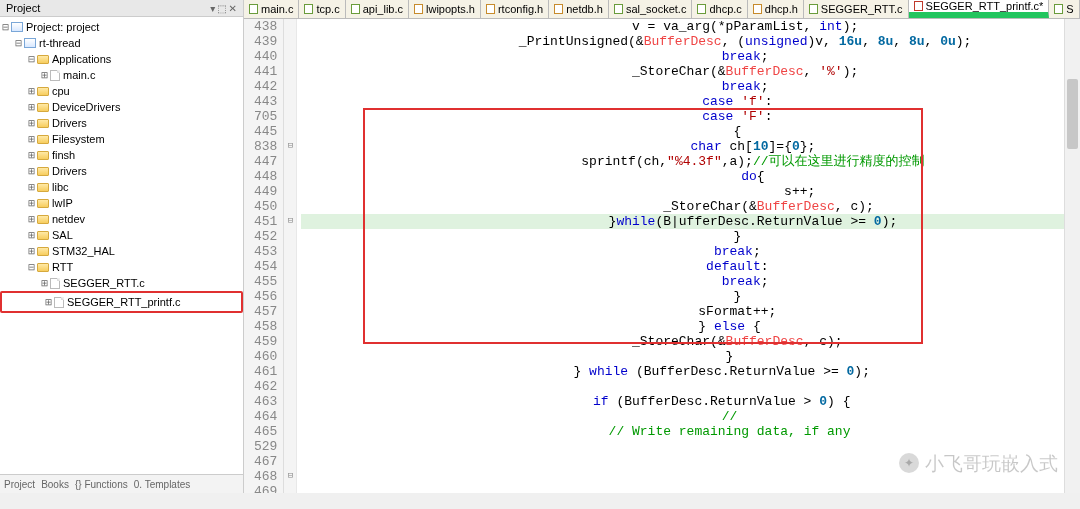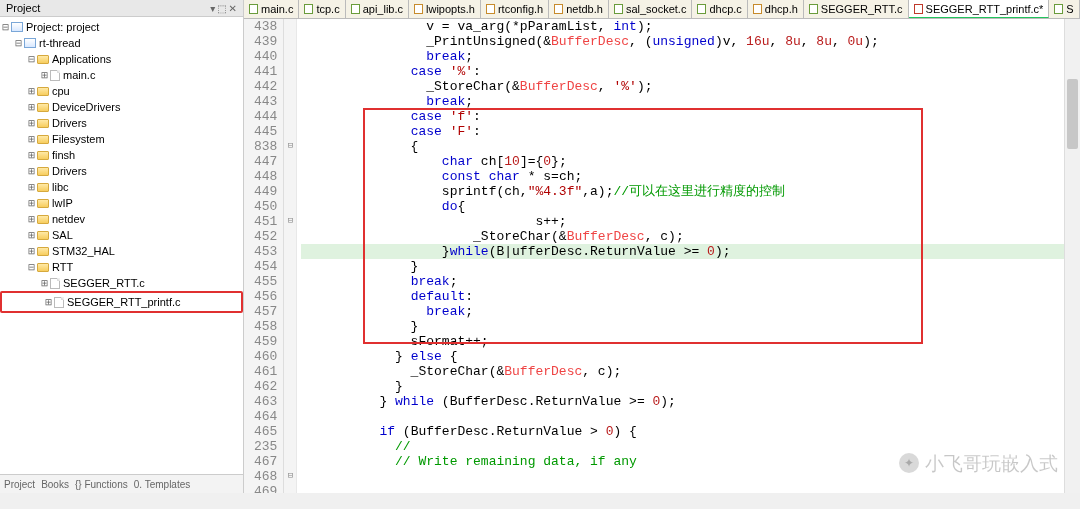--- a/index.html
+++ b/index.html
@@ -17,36 +17,36 @@
 .ico-folder { background: linear-gradient(#ffe9a6, #f7cd5e); border: 1px solid #d6a93d; border-radius: 1px; width: 12px; height: 9px; }
 .ico-proj { background: linear-gradient(#fff, #d8e8ff); border: 1px solid #7aa7d8; width: 12px; height: 10px; }
 .ico-file { background: #fff; border: 1px solid #bbb; width: 10px; height: 11px; position: relative; }
 .ico-file::after { content: ""; position: absolute; top: -1px; right: -1px; border-top: 3px solid #f0f0f0; border-left: 3px solid #ddd; }
 .highlight-box { border: 2px solid #e03030; border-radius: 2px; padding: 1px 2px; }
 .bottom-tabs { border-top: 1px solid #ccc; background: #f3f3f3; height: 19px; display: flex; align-items: center; font-size: 10px; color: #666; gap: 6px; padding: 0 4px; overflow: hidden; }
 
 .editor-pane { flex: 1; display: flex; flex-direction: column; background: #fff; min-width: 0; }
 .tabbar { display: flex; background: #ece9d8; border-bottom: 1px solid #bbb; height: 19px; overflow: hidden; }
 .tab { display: flex; align-items: center; padding: 0 5px; border-right: 1px solid #bbb; background: #f5f2e6; font-size: 11px; gap: 3px; white-space: nowrap; cursor: pointer; }
-.tab.active { background: #fff; border-bottom: 1px solid #22c55e; }
+.tab.active { background: #fff; border-bottom: 6px solid #22c55e; }
 .tab-ico { width: 9px; height: 10px; background: #fff; border: 1px solid #aaa; display: inline-block; }
 .tab-ico.c { border-color: #6a9c3b; }
 .tab-ico.h { border-color: #c78b2c; }
 .tab-ico.last { border-color: #c0392b; }
 
 .code-area { flex: 1; display: flex; font-family: Consolas, "Courier New", monospace; font-size: 13px; line-height: 15px; overflow: hidden; position: relative; }
 .gutter { background: #f4f4f4; border-right: 1px solid #ddd; text-align: right; color: #888; padding: 0 6px 0 10px; user-select: none; }
 .fold { width: 13px; background: #f4f4f4; border-right: 1px solid #e8e8e8; color: #888; font-size: 9px; text-align: center; }
-.code { flex: 1; background: #fff; position: relative; padding-left: 4px; }
+.code { flex: 1; background: #fff; position: relative; padding-left: 4px; text-align: center; }
 .code-line { height: 15px; white-space: pre; }
 .code-line.cur { background: #dff2df; }
 .k { color: #0000cc; }
 .t { color: #0000cc; }
 .s { color: #b00000; }
-.n { color: #b91c1c; }
+.n { color: #0369a1; font-weight: bold; }
 .c { color: #009900; }
 .m { color: #ef4444; }
 .red-box { position: absolute; border: 2px solid #e03030; pointer-events: none; }
 .scrollbar-v { width: 16px; background: #f1f1f1; border-left: 1px solid #ddd; position: relative; }
 .thumb-v { position: absolute; left: 2px; right: 2px; top: 60px; height: 70px; background: #c7c7c7; border-radius: 2px; }
 .watermark { position: absolute; right: 22px; bottom: 20px; color: rgba(0,0,0,0.22); font-size: 19px; font-family: "Microsoft YaHei", sans-serif; display: flex; align-items: center; gap: 6px; pointer-events: none; }
 .watermark .wm-ico { width: 20px; height: 20px; border-radius: 50%; background: rgba(0,0,0,0.15); display: inline-flex; align-items: center; justify-content: center; font-size: 12px; }
 </style>
 </head>
 <body>
@@ -215,21 +215,21 @@
         </div>
       </div>
     <div class="code-area">
       <div class="gutter" id="gutter">
           <div class="code-line">438</div>
           <div class="code-line">439</div>
           <div class="code-line">440</div>
           <div class="code-line">441</div>
           <div class="code-line">442</div>
           <div class="code-line">443</div>
-          <div class="code-line">444</div>
+          <div class="code-line">705</div>
           <div class="code-line">445</div>
           <div class="code-line">838</div>
           <div class="code-line">447</div>
           <div class="code-line">448</div>
           <div class="code-line">449</div>
           <div class="code-line">450</div>
           <div class="code-line">451</div>
           <div class="code-line">452</div>
           <div class="code-line">453</div>
           <div class="code-line">454</div>
@@ -237,21 +237,21 @@
           <div class="code-line">456</div>
           <div class="code-line">457</div>
           <div class="code-line">458</div>
           <div class="code-line">459</div>
           <div class="code-line">460</div>
           <div class="code-line">461</div>
           <div class="code-line">462</div>
           <div class="code-line">463</div>
           <div class="code-line">464</div>
           <div class="code-line">465</div>
-          <div class="code-line">235</div>
+          <div class="code-line">529</div>
           <div class="code-line">467</div>
           <div class="code-line">468</div>
           <div class="code-line">469</div>
           <div class="code-line">470</div>
         </div>
       <div class="fold" id="fold">
           <div class="code-line"></div>
           <div class="code-line"></div>
           <div class="code-line"></div>
           <div class="code-line"></div>
@@ -283,28 +283,26 @@
           <div class="code-line"></div>
           <div class="code-line">⊟</div>
           <div class="code-line"></div>
           <div class="code-line"></div>
         </div>
       <div class="code" id="code">
         <div class="red-box" style="left:66px; top:89px; width:560px; height:236px;"></div>
       <div class="code-line">                v = va_arg(*pParamList, <span class="t">int</span>);</div>
           <div class="code-line">                _PrintUnsigned(&amp;<span class="m">BufferDesc</span>, (<span class="t">unsigned</span>)v, <span class="n">16u</span>, <span class="n">8u</span>, <span class="n">8u</span>, <span class="n">0u</span>);</div>
           <div class="code-line">                <span class="k">break</span>;</div>
-          <div class="code-line">              <span class="k">case</span> <span class="s">'%'</span>:</div>
           <div class="code-line">                _StoreChar(&amp;<span class="m">BufferDesc</span>, <span class="s">'%'</span>);</div>
           <div class="code-line">                <span class="k">break</span>;</div>
           <div class="code-line">              <span class="k">case</span> <span class="s">'f'</span>:</div>
           <div class="code-line">              <span class="k">case</span> <span class="s">'F'</span>:</div>
           <div class="code-line">              {</div>
           <div class="code-line">                  <span class="t">char</span> ch[<span class="n">10</span>]={<span class="n">0</span>};</div>
-          <div class="code-line">                  <span class="t">const</span> <span class="t">char</span> * s=ch;</div>
           <div class="code-line">                  sprintf(ch,<span class="s">"%4.3f"</span>,a);<span class="c">//可以在这里进行精度的控制</span></div>
           <div class="code-line">                  <span class="k">do</span>{</div>
           <div class="code-line">                              s++;</div>
           <div class="code-line">                      _StoreChar(&amp;<span class="m">BufferDesc</span>, c);</div>
           <div class="code-line cur">                  }<span class="k">while</span>(B|ufferDesc.ReturnValue &gt;= <span class="n">0</span>);</div>
           <div class="code-line">              }</div>
           <div class="code-line">              <span class="k">break</span>;</div>
           <div class="code-line">              <span class="k">default</span>:</div>
           <div class="code-line">                <span class="k">break</span>;</div>
           <div class="code-line">              }</div>

